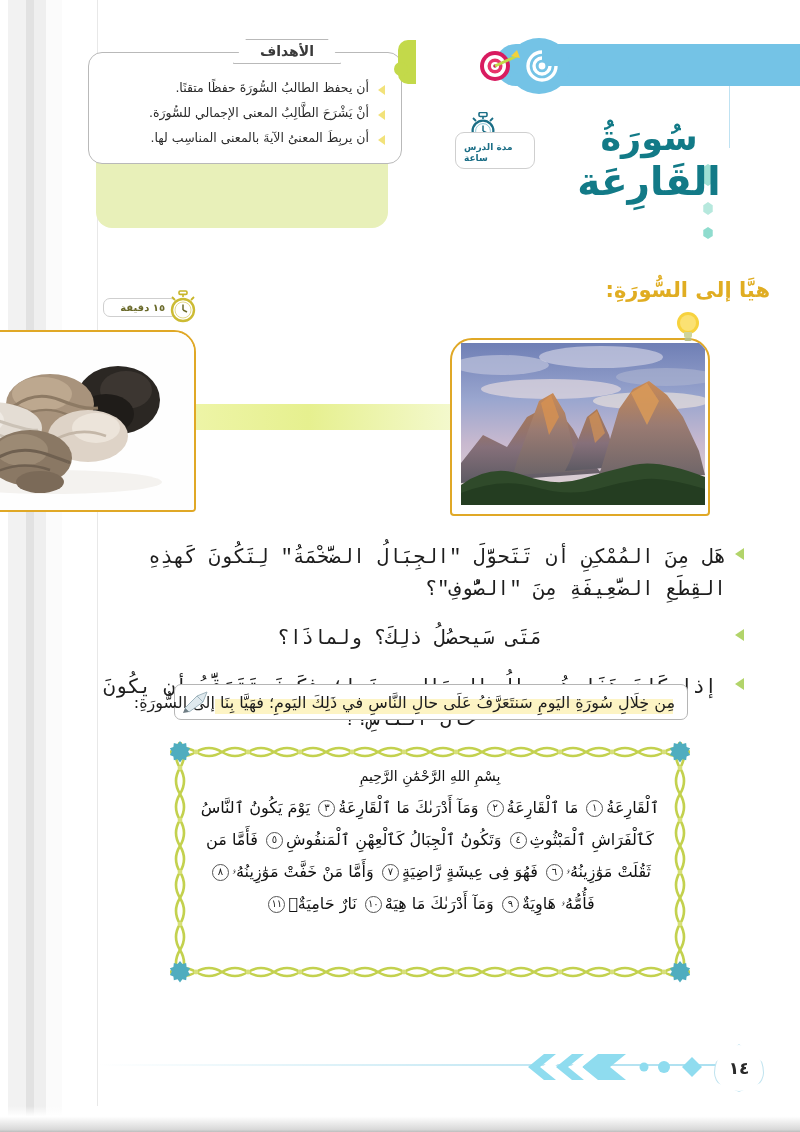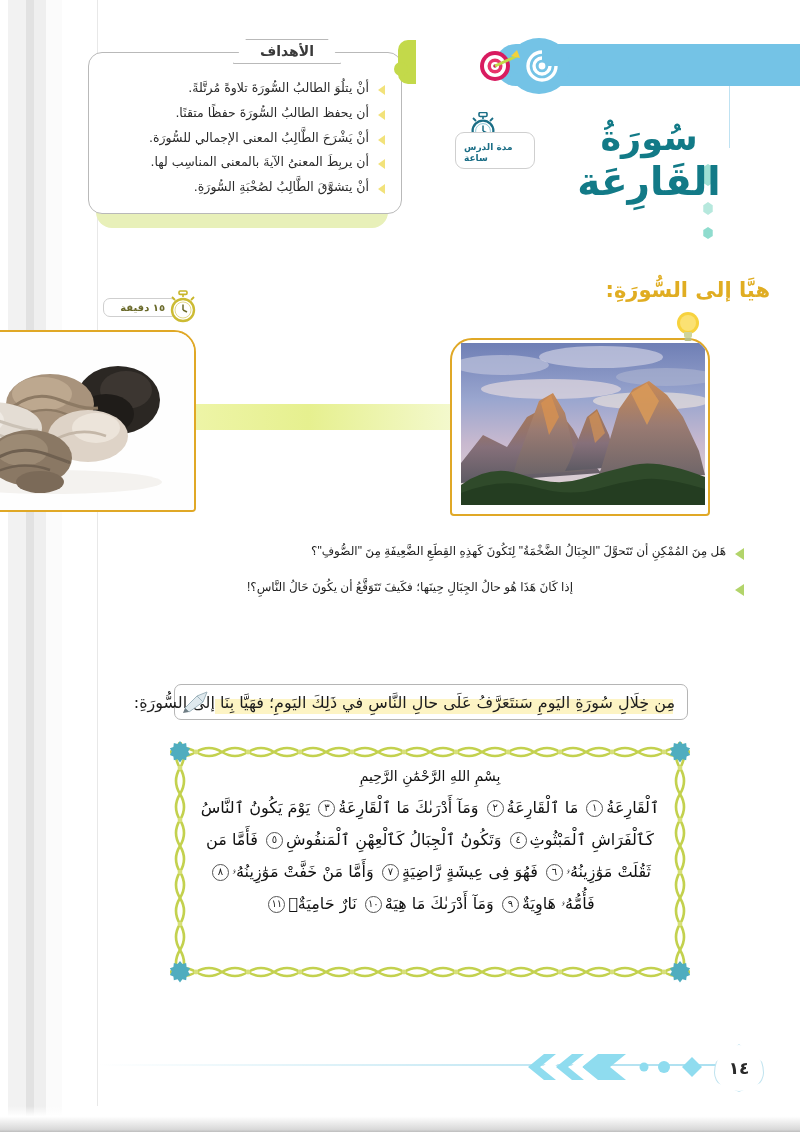--- a/index.html
+++ b/index.html
@@ -175,22 +175,22 @@
   .q-list .q{
     display:flex;align-items:flex-start;justify-content:flex-start;
     margin-bottom:17px;direction:rtl;
   }
   .q-bullet{
     flex:0 0 auto;margin-top:6px;margin-left:9px;
     border-top:6px solid transparent;border-bottom:6px solid transparent;
     border-right:9px solid #b2d46a;
   }
   .q-text{
-    font-size:12px;color:#1d1d1d;line-height:1.6;text-align:right;
-    font-family:Liberation Sans, sans-serif;flex:1 1 auto;
+    font-size:20px;color:#1d1d1d;line-height:1.6;text-align:right;
+    font-family:Liberation Mono, monospace;flex:1 1 auto;
   }
   .q.c2 .q-text,.q.c3 .q-text{text-align:center;}
 
   
   .note{
     position:absolute;right:112px;top:684px;width:512px;height:34px;
     border:1.3px solid #b5b5b5;border-radius:7px 7px 7px 7px;background:#ffffff;
     display:flex;align-items:center;z-index:4;
   }
   .note-hl{
@@ -298,25 +298,23 @@
     <div class="hex h1"></div>
     <div class="hex h2"></div>
     <div class="hex h3"></div>
   </div>
 
   <div class="obj-wrap">
     <div class="obj-shadow"></div>
     <div class="obj-card">
       <div class="obj-head">الأهداف</div>
       <ul class="obj-list">
-        <li>أنْ يتلُوَ الطالبُ السُّورَةَ تلاوةً مُرتَّلةً.</li>
         <li>أن يحفظ الطالبُ السُّورَةَ حفظًا متقنًا.</li>
         <li>أنْ يَشْرَحَ الطَّالِبُ المعنى الإجمالي للسُّورَة.</li>
         <li>أن يربِطَ المعنىُ الآيةَ بالمعنى المناسِب لها.</li>
-        <li>أنْ يتشوَّقَ الطَّالِبُ لصُحْبَةِ السُّورَةِ.</li>
       </ul>
     </div>
   </div>
   <svg class="target-icon" viewBox="0 0 44 40">
     <circle cx="19" cy="22" r="15" fill="#d81b60"></circle>
     <circle cx="19" cy="22" r="11" fill="#ffffff"></circle>
     <circle cx="19" cy="22" r="7.5" fill="#e8336b"></circle>
     <circle cx="19" cy="22" r="4" fill="#ffffff"></circle>
     <circle cx="19" cy="22" r="1.8" fill="#c2185b"></circle>
     <line x1="19" y1="22" x2="41" y2="12" stroke="#c3d94a" stroke-width="3"></line>
@@ -424,20 +422,24 @@
         <path d="M0 150q40-16 74-6t62 2 48-10 60 10v16H0z" fill="#243d21"></path>
       </svg>
     </div>
   </div>
 
   <div class="q-list">
     <div class="q c1">
       <span class="q-bullet"></span>
       <span class="q-text">هَل مِنَ المُمْكِنِ أن تَتَحوَّلَ "الجِبَالُ الضَّخْمَةُ" لِتَكُونَ كَهذِهِ القِطَعِ الضَّعِيفَةِ مِنَ "الصُّوفِ"؟</span>
     </div>
+    <div class="q c2">
+      <span class="q-bullet"></span>
+      <span class="q-text">مَتَى سَيحصُلُ ذلِكَ؟ ولماذَا؟</span>
+    </div>
     <div class="q c3">
       <span class="q-bullet"></span>
       <span class="q-text">إذا كَانَ هَذَا هُو حالُ الجِبَالِ حِينَها؛ فكَيفَ تَتَوَقَّعُ أن يكُونَ حَالُ النَّاسِ؟!</span>
     </div>
   </div>
 
   <div class="note">
     <div class="note-hl"></div>
     <div class="note-text">مِن خِلَالِ سُورَةِ اليَومِ سَنتَعَرَّفُ عَلَى حالِ النَّاسِ في ذَلِكَ اليَومِ؛ فهَيَّا بِنَا إلى السُّورَةِ:</div>
     <svg class="pencil" viewBox="0 0 28 24">

